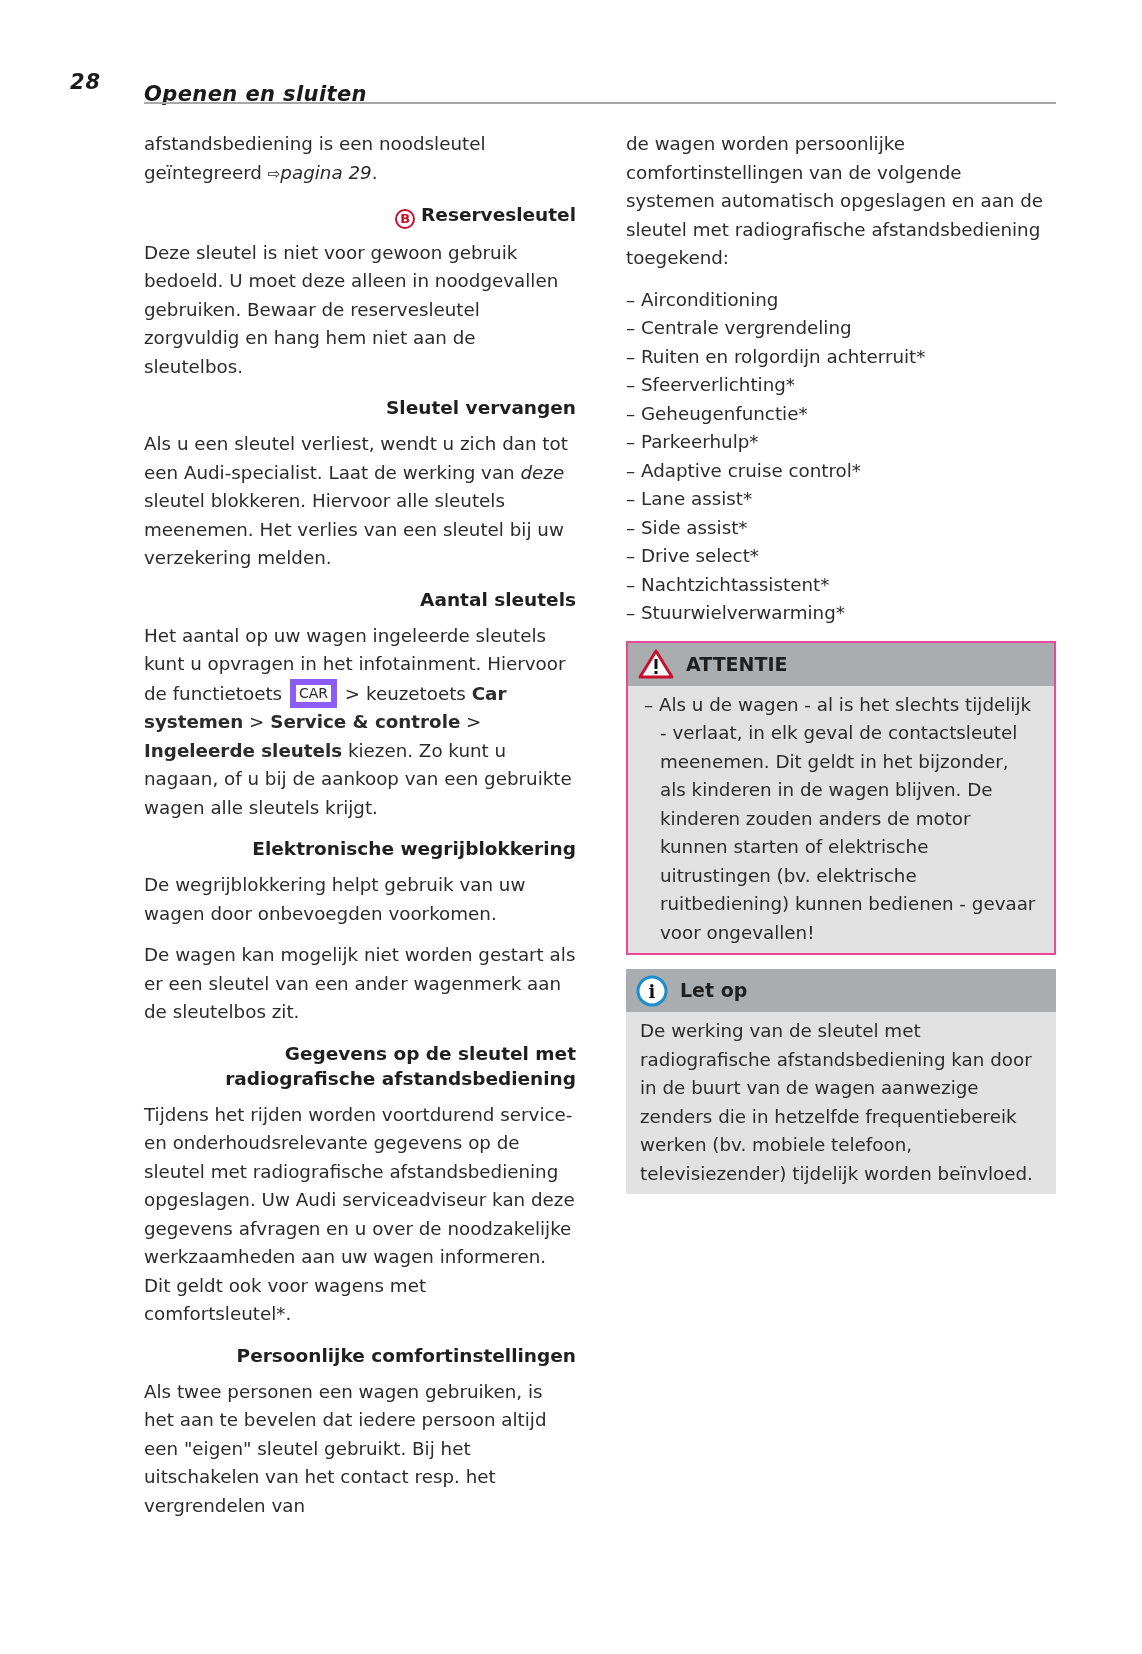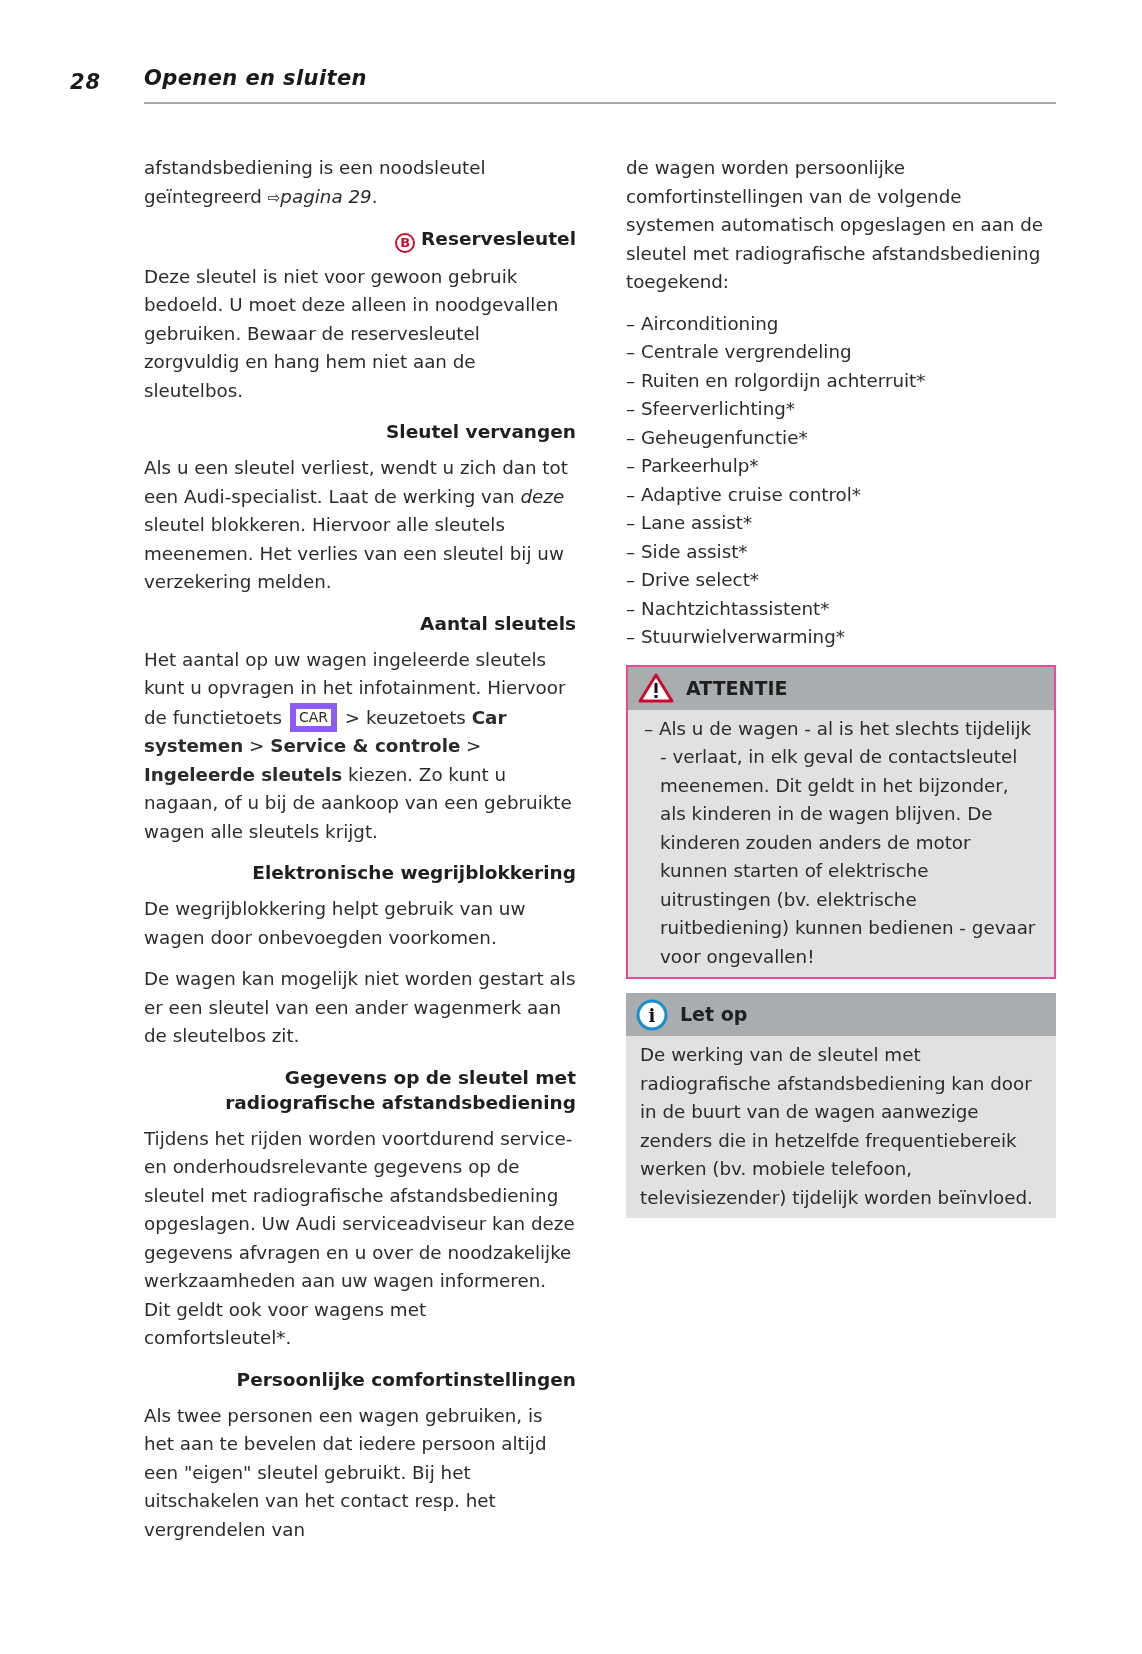--- a/index.html
+++ b/index.html
@@ -1,23 +1,23 @@
 <!DOCTYPE html>
 <html><head>
 <meta charset="utf-8">
 <style>
   html, body { margin: 0; padding: 0; background: #ffffff; }
   body { width: 1142px; height: 1654px; position: relative; overflow: hidden;
          font-family: "DejaVu Sans", sans-serif; color: #2a2a2a; }
   .header { position: absolute; left: 70px; top: 64px; width: 986px; height: 40px; font-style: italic; }
   .page-num { position: absolute; left: 0; top: 6px; font-size: 21px; font-weight: bold; letter-spacing: 1px; color: #1a1a1a; }
-  .chapter { position: absolute; left: 74px; top: 2px; font-size: 21px; font-weight: bold; letter-spacing: 0.4px; color: #1a1a1a; }
+  .chapter { position: absolute; left: 74px; top: 18px; font-size: 21px; font-weight: bold; letter-spacing: 0.4px; color: #1a1a1a; }
   .rule { position: absolute; left: 74px; top: 38px; width: 912px; height: 2px; background: #a8a8a8; }
 
-  .col { position: absolute; top: 130px; font-size: 18.3px; line-height: 28.5px; color: #2b2b2b; margin-top: 24px; }
+  .col { position: absolute; top: 130px; font-size: 18.3px; line-height: 28.5px; color: #2b2b2b; }
   .col-left { left: 144px; width: 432px; }
   .col-right { left: 626px; width: 430px; }
   p { margin: 0 0 13px 0; }
   h3 { margin: 14px 0 10px 0; font-size: 18.5px; line-height: 25px; font-weight: bold; color: #1f1f1f; text-align: right; }
   .ref-arrow { font-size: 15px; }
   em { font-style: italic; }
   .key { display: inline-block; border: 6px solid #8b5cf6; font-size: 14px; line-height: 17px; padding: 0 3px; margin: 0 2px; vertical-align: 2px; }
   .circ-b { display: inline-flex; align-items: center; justify-content: center; width: 20px; height: 20px; border: 2px solid #c8102e; border-radius: 50%; color: #c8102e; font-size: 13px; font-weight: bold; margin-right: 6px; vertical-align: -2px; box-sizing: border-box; }
   ul.dash { list-style: none; margin: 0 0 13px 0; padding: 0; }
   ul.dash li::before { content: "– "; }

